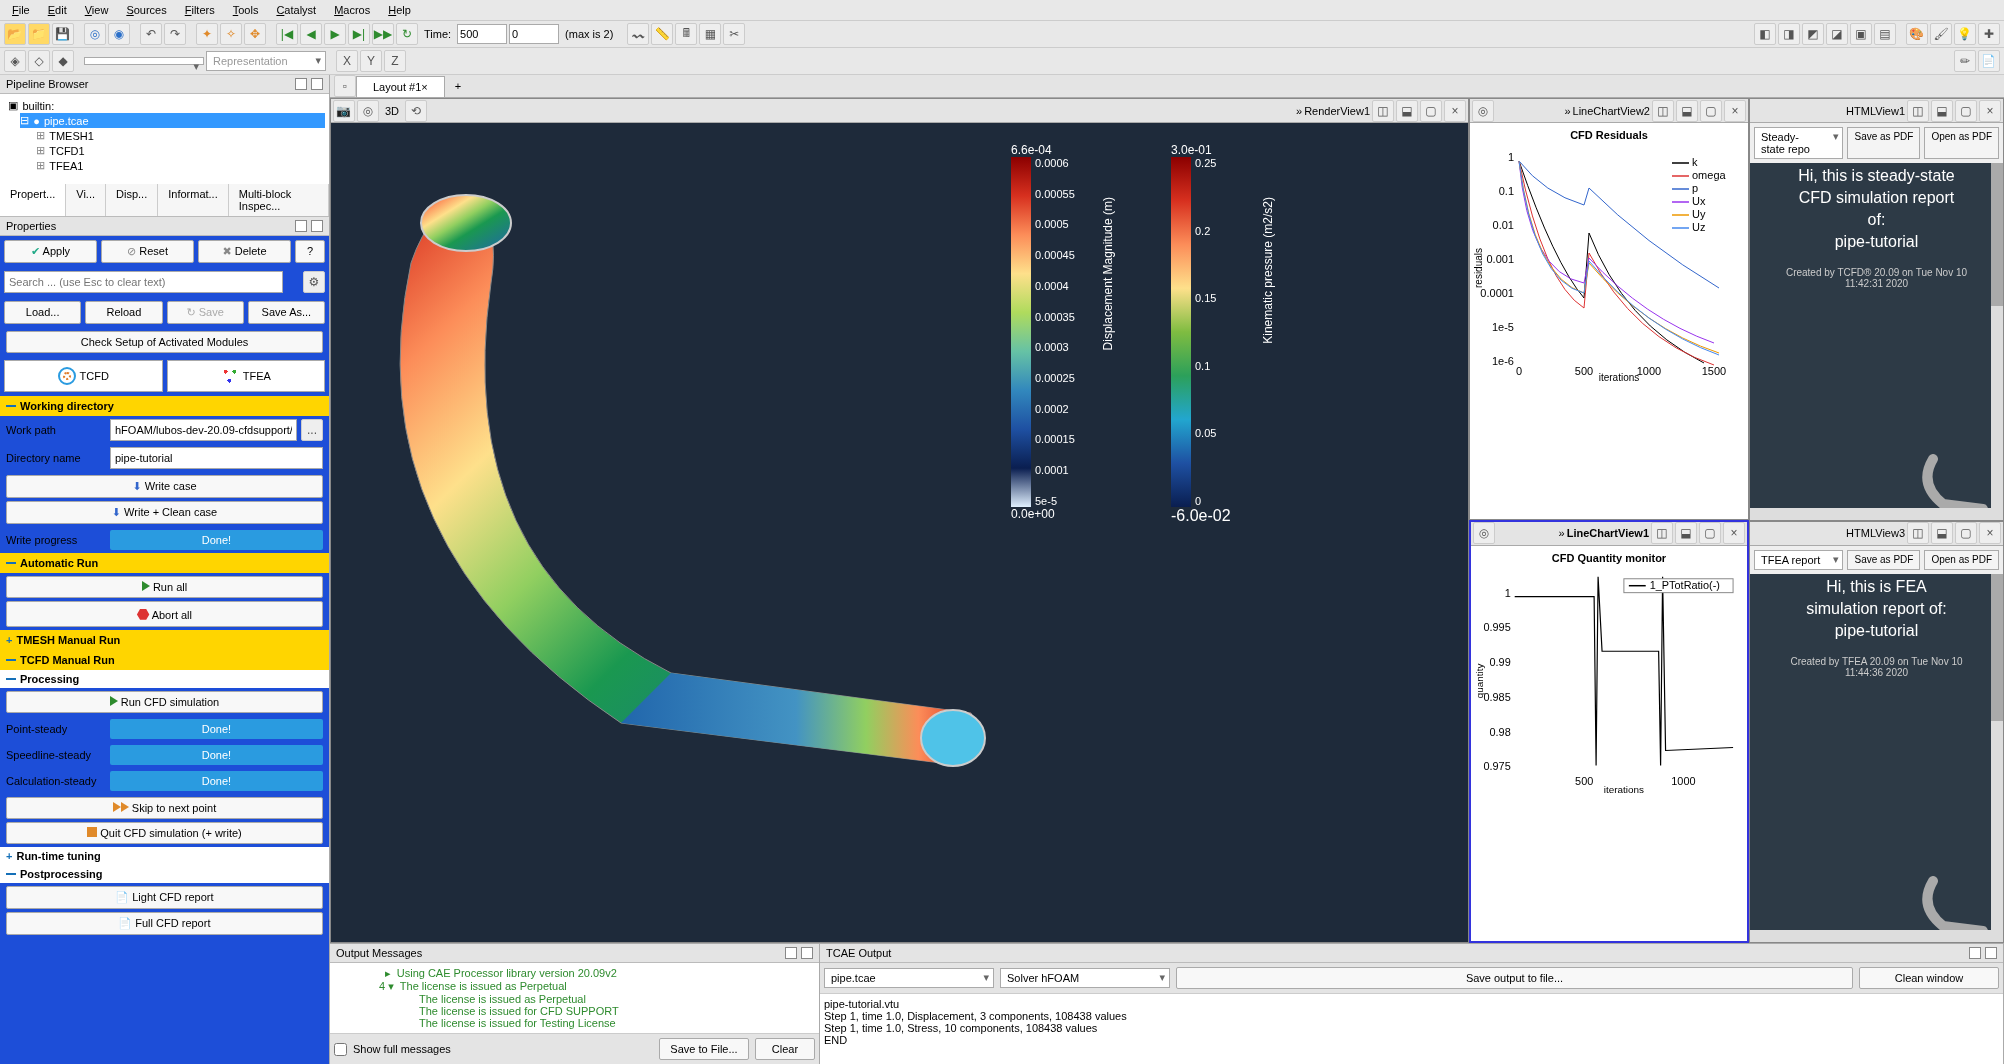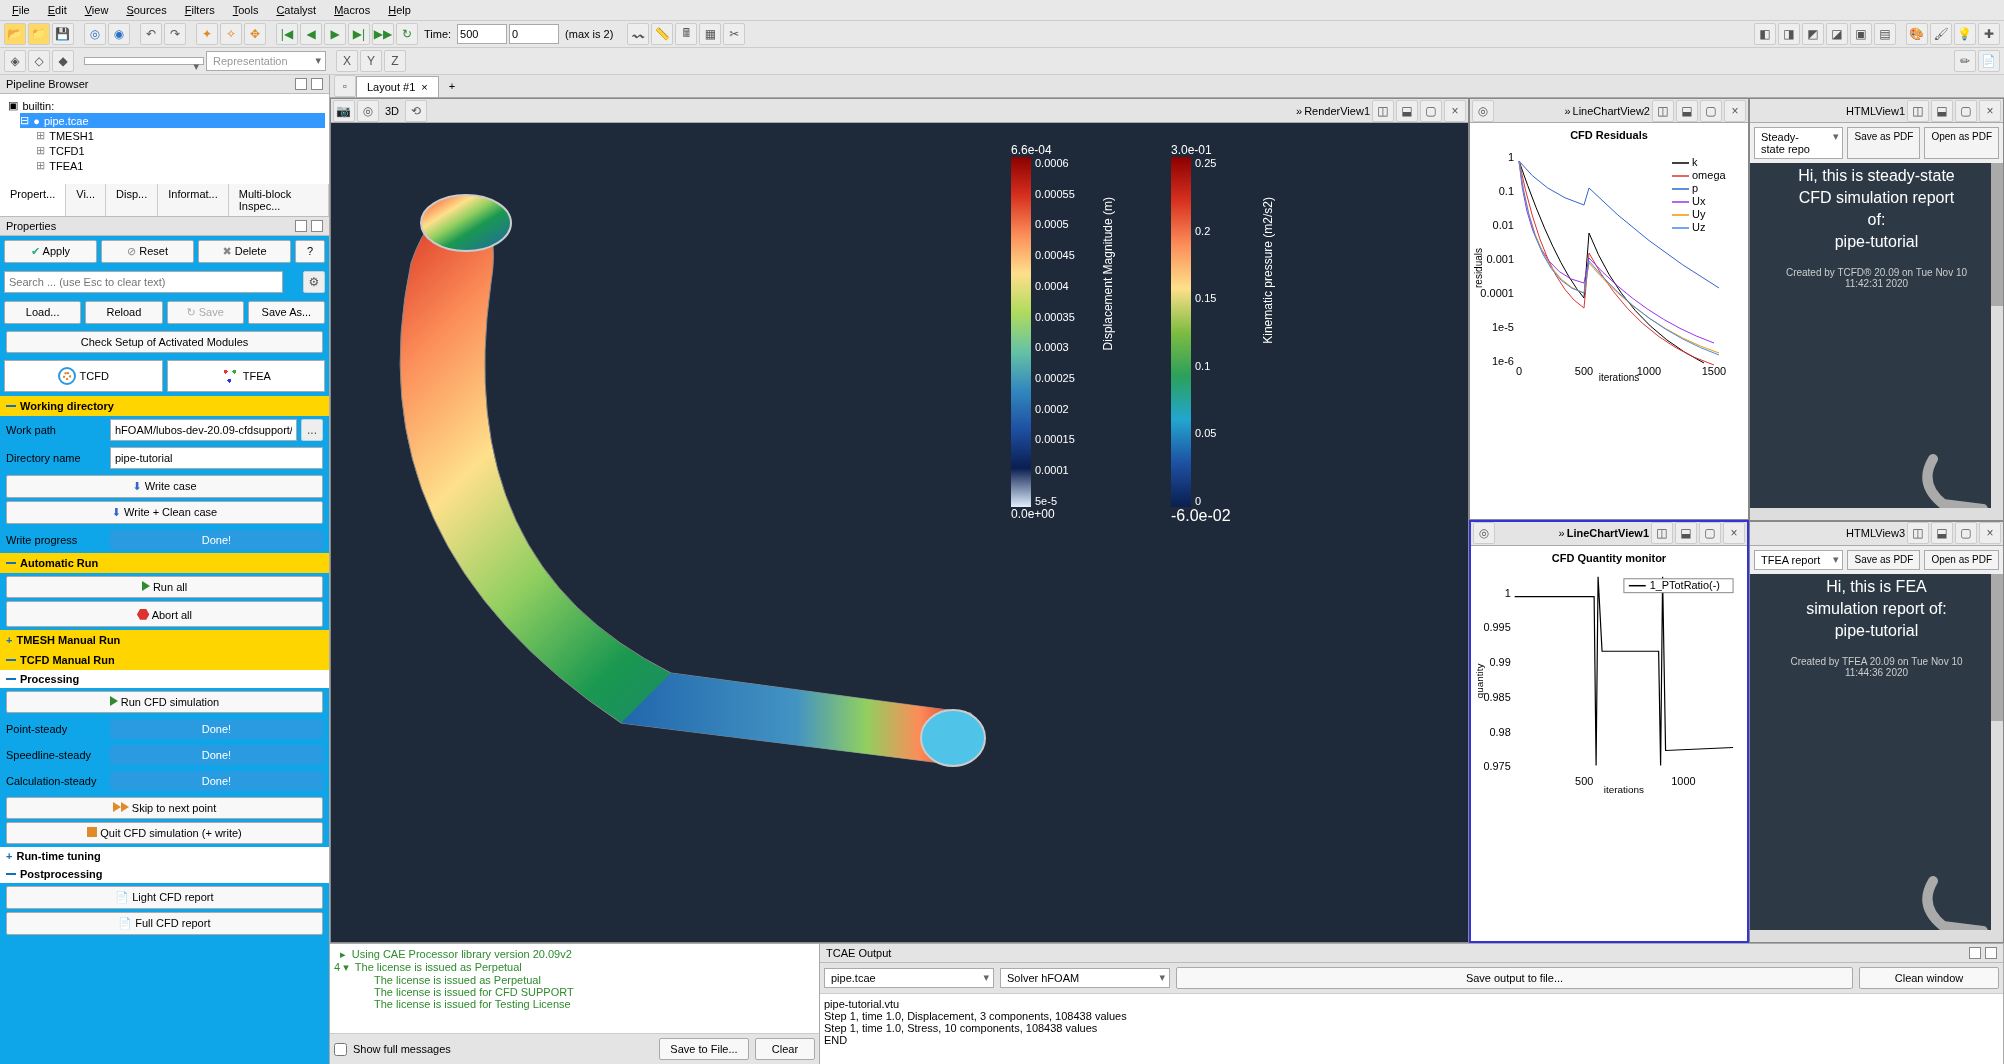--- a/index.html
+++ b/index.html
@@ -18,21 +18,21 @@
 .left { width:330px; display:flex; flex-direction:column; border-right:1px solid #aaa; background:#efefef;}
 .panel-title{display:flex; justify-content:space-between; padding:3px 6px; background:#e4e4e4; border-bottom:1px solid #bbb;}
 .panel-title .icons{display:flex;gap:4px;}
 .sq{width:12px;height:12px;border:1px solid #888;background:#fff;}
 .tree{padding:4px 4px 4px 8px; background:#fff; height:90px; overflow:auto;}
 .tree-item{display:flex;align-items:center;gap:4px;padding:1px 0;}
 .tree-item.sel{background:#3399ff;color:#fff;}
 .tabrow{display:flex;background:#e4e4e4;border-bottom:1px solid #bbb;}
 .tabrow .tab{padding:4px 10px;border-right:1px solid #ccc;background:#f6f6f6;}
 .tabrow .tab.active{background:#fff;}
-.props-body{flex:1;overflow:auto; background:#0ea5e9;}
+.props-body{flex:1;overflow:auto; background:#1d4ed8;}
 .btnrow{display:flex;gap:4px;padding:4px;}
 .btn{flex:1;border:1px solid #aaa;background:#f8f8f8;padding:4px 8px;text-align:center;border-radius:2px;}
 .input{flex:1;border:1px solid #aaa;background:#fff;padding:3px 4px;height:22px;}
 .section{background:#ffd500;padding:4px 6px;font-weight:bold;display:flex;align-items:center;gap:4px;color:#000;}
 .minus{width:10px;height:2px;background:#1570b8;display:inline-block;}
 .plus{color:#1570b8;font-weight:bold;}
 .row{display:flex;align-items:center;gap:4px;padding:3px 6px;}
 .row label{flex:0 0 100px;}
 .full-btn{margin:3px 6px; padding:4px; text-align:center; border:1px solid #aaa; background:#f8f8f8;border-radius:2px;}
 .done{background:#2a9be0;color:#fff;border:none;}
@@ -41,39 +41,39 @@
 .tcfdlogo::after{content:"";position:absolute;inset:3px;border:2px dotted #e07b2a;border-radius:50%;}
 .tfealogo{width:18px;height:18px;position:relative;}
 .tfealogo::before{content:"";position:absolute;inset:0;background:radial-gradient(circle,#e33 2px,transparent 2px),radial-gradient(circle,#3a3 2px,transparent 2px),radial-gradient(circle,#33e 2px,transparent 2px);background-position:0 0,9px 0,4px 9px;background-size:9px 9px;background-repeat:no-repeat;}
 .greenplay{width:0;height:0;border-left:8px solid #2e8b2e;border-top:5px solid transparent;border-bottom:5px solid transparent;}
 .orangeplay{width:0;height:0;border-left:8px solid #e08a2a;border-top:5px solid transparent;border-bottom:5px solid transparent;}
 .redx{color:#d33;font-weight:bold;font-size:14px;}
 .orangestop{width:10px;height:10px;background:#e08a2a;}
 
 .center{flex:1;display:flex;flex-direction:column;}
 .layout-tabs{display:flex;background:#e4e4e4;border-bottom:1px solid #aaa;padding-left:4px;align-items:center;}
-.layout-tabs .ltab{padding:4px 10px;background:#fff;border:1px solid #aaa;border-bottom:none;display:flex;align-items:center;gap:6px;}
+.layout-tabs .ltab{padding:4px 16px;background:#fff;border:1px solid #aaa;border-bottom:none;display:flex;align-items:center;}
 .layout-tabs .plus-tab{padding:4px 10px;}
 .viewrow{flex:1;display:flex;}
 .view{display:flex;flex-direction:column;border:1px solid #888;}
 .view-toolbar{display:flex;gap:2px;padding:2px;background:#e4e4e4;border-bottom:1px solid #aaa;align-items:center;height:24px;}
 .view-toolbar .spacer{flex:1;}
 .view-body{flex:1;background:#1e2a3a;position:relative;overflow:hidden;}
 .view-body.white{background:#fff;}
 .scale{position:absolute;display:flex;flex-direction:column;align-items:flex-start;}
 .scale-bar{width:20px;height:350px;background:linear-gradient(to bottom,#8b0000,#d7301f,#fc8d59,#fee08b,#afdb5d,#66c2a5,#3288bd,#1e50a2,#0a1e50,#e0f0ff);}
 .scale-bar.pressure{background:linear-gradient(to bottom,#8b0000,#d7301f,#fc8d59,#fee08b,#7fbc41,#2ca05a,#22a6cf,#1e50a2,#0a1e50);}
 .scale-labels{position:absolute;left:24px;top:0;height:100%;display:flex;flex-direction:column;justify-content:space-between;color:#fff;font-size:10px;}
 .scale-title{writing-mode:vertical-rl;transform:rotate(180deg);color:#fff;position:absolute;left:90px;top:40px;font-size:12px;}
 .pipe-holder{position:absolute;left:40px;top:40px;width:620px;height:620px;}
 
 .bottom{display:flex;border-top:1px solid #aaa;}
 .output-panel{display:flex;flex-direction:column;border-right:1px solid #aaa;height:120px;}
 .output-body{flex:1;background:#fff;overflow:auto;padding:4px;font-size:10px;}
-.green-txt{color:#2e8b2e;}
+.green-txt{color:#2e8b2e;margin-left:45px;}
 .output-footer{display:flex;gap:6px;padding:4px;align-items:center;background:#e4e4e4;border-top:1px solid #ccc;}
 .dropdown{border:1px solid #aaa;background:#fff;padding:3px 20px 3px 6px;position:relative;}
 .dropdown::after{content:"▾";position:absolute;right:4px;top:2px;color:#666;}
 .right-col{width:255px;display:flex;flex-direction:column;}
 .report-head{display:flex;gap:4px;padding:4px;background:#efefef;}
 .report-small-btn{border:1px solid #aaa;background:#f4f4f4;padding:3px 6px;font-size:10px;}
 .report-body{flex:1;background:#2d3a46;color:#fff;text-align:center;padding:4px 6px;position:relative;}
 .report-body h3{font-size:16px;margin-bottom:4px;font-weight:normal;}
 .report-body .sub{font-size:10px;color:#ccc;}
 .small-pipe{position:absolute;bottom:6px;right:10px;width:80px;height:60px;}
@@ -549,20 +549,27 @@
                 <div class="scrollbar-thumb"></div>
               </div>
             <div class="hscroll"></div>
           </div>
         </div>
       </div>
     </div>
 
     <div class="bottom">
       <div class="output-panel" style="flex:0 0 490px">
+        <div class="panel-title">
+            <span>Output Messages</span>
+            <div class="icons">
+              <div class="sq"></div>
+              <div class="sq"></div>
+            </div>
+          </div>
         <div class="output-body">
           <div class="green-txt">&nbsp;&nbsp;▸&nbsp;&nbsp;<span>Using CAE Processor library version 20.09v2</span></div>
           <div class="green-txt"><span>4</span>&nbsp;▾&nbsp;&nbsp;<span>The license is issued as  Perpetual</span></div>
           <div class="green-txt" style="padding-left:40px">The license is issued as  Perpetual</div>
           <div class="green-txt" style="padding-left:40px">The license is issued for CFD SUPPORT</div>
           <div class="green-txt" style="padding-left:40px">The license is issued for Testing License</div>
         </div>
         <div class="output-footer">
           <input type="checkbox" style="">
             <span>Show full messages</span>

